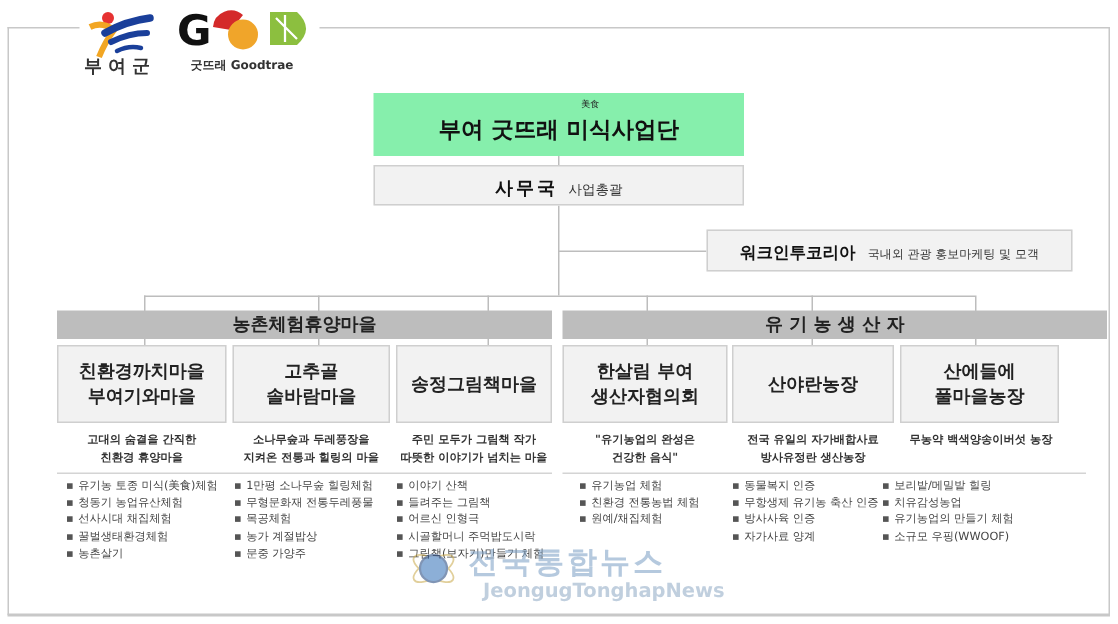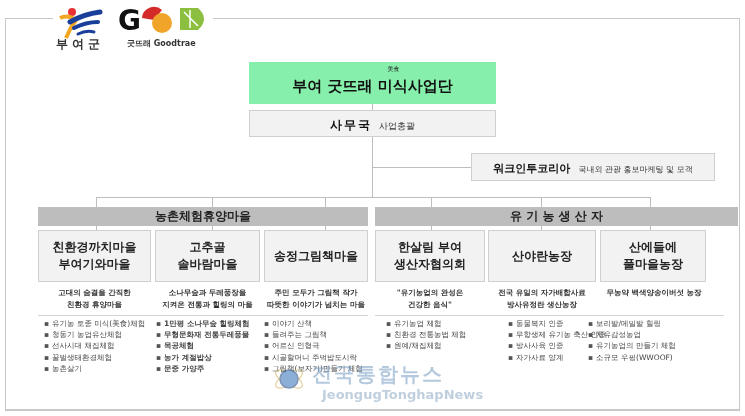--- a/index.html
+++ b/index.html
@@ -141,40 +141,40 @@
 <div class="divider" style="left:38px; width:330px;"></div>
 <div class="divider" style="left:375px; width:349px;"></div>
 
 <ul class="program-list" style="left:44px;">
   <li>유기농 토종 미식(美食)체험</li>
   <li>청동기 농업유산체험</li>
   <li>선사시대 채집체험</li>
   <li>꿀벌생태환경체험</li>
   <li>농촌살기</li>
 </ul>
-<ul class="program-list" style="left:156px;font-weight:bold;">
+<ul class="program-list" style="left:156px;">
   <li>1만평 소나무숲 힐링체험</li>
   <li>무형문화재 전통두레풍물</li>
   <li>목공체험</li>
   <li>농가 계절밥상</li>
   <li>문중 가양주</li>
 </ul>
 <ul class="program-list" style="left:264px;">
   <li>이야기 산책</li>
   <li>들려주는 그림책</li>
   <li>어르신 인형극</li>
   <li>시골할머니 주먹밥도시락</li>
   <li>그림책(보자기)만들기 체험</li>
 </ul>
 <ul class="program-list" style="left:386px;">
   <li>유기농업 체험</li>
   <li>친환경 전통농법 체험</li>
   <li>원예/채집체험</li>
 </ul>
-<ul class="program-list" style="left:508px;">
+<ul class="program-list" style="left:488px;">
   <li>동물복지 인증</li>
   <li>무항생제 유기농 축산 인증</li>
   <li>방사사육 인증</li>
   <li>자가사료 양계</li>
 </ul>
 <ul class="program-list" style="left:588px;">
   <li>보리밭/메밀밭 힐링</li>
   <li>치유감성농업</li>
   <li>유기농업의 만들기 체험</li>
   <li>소규모 우핑(WWOOF)</li>

